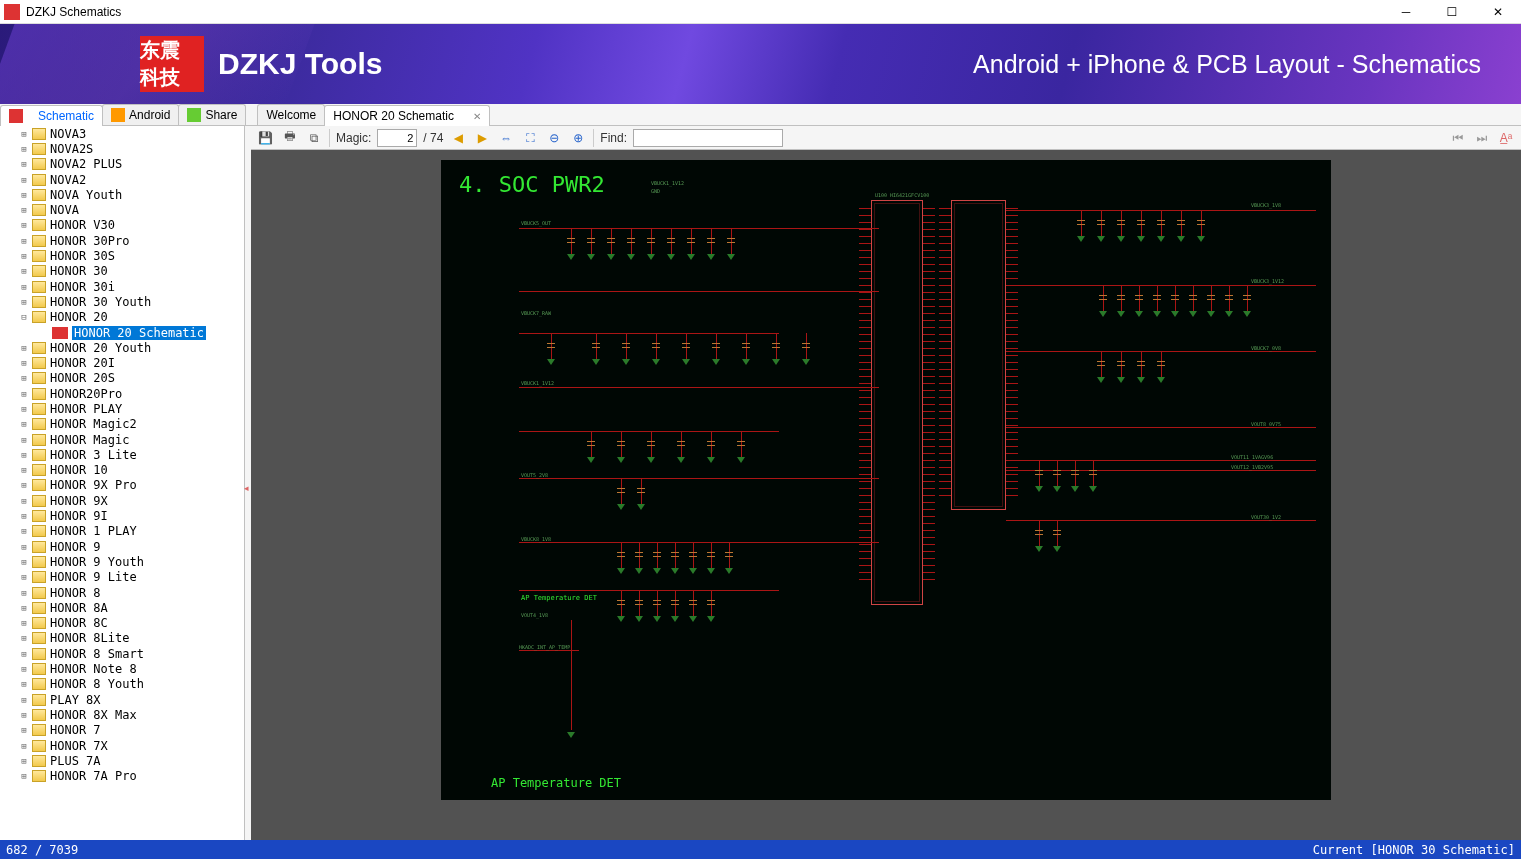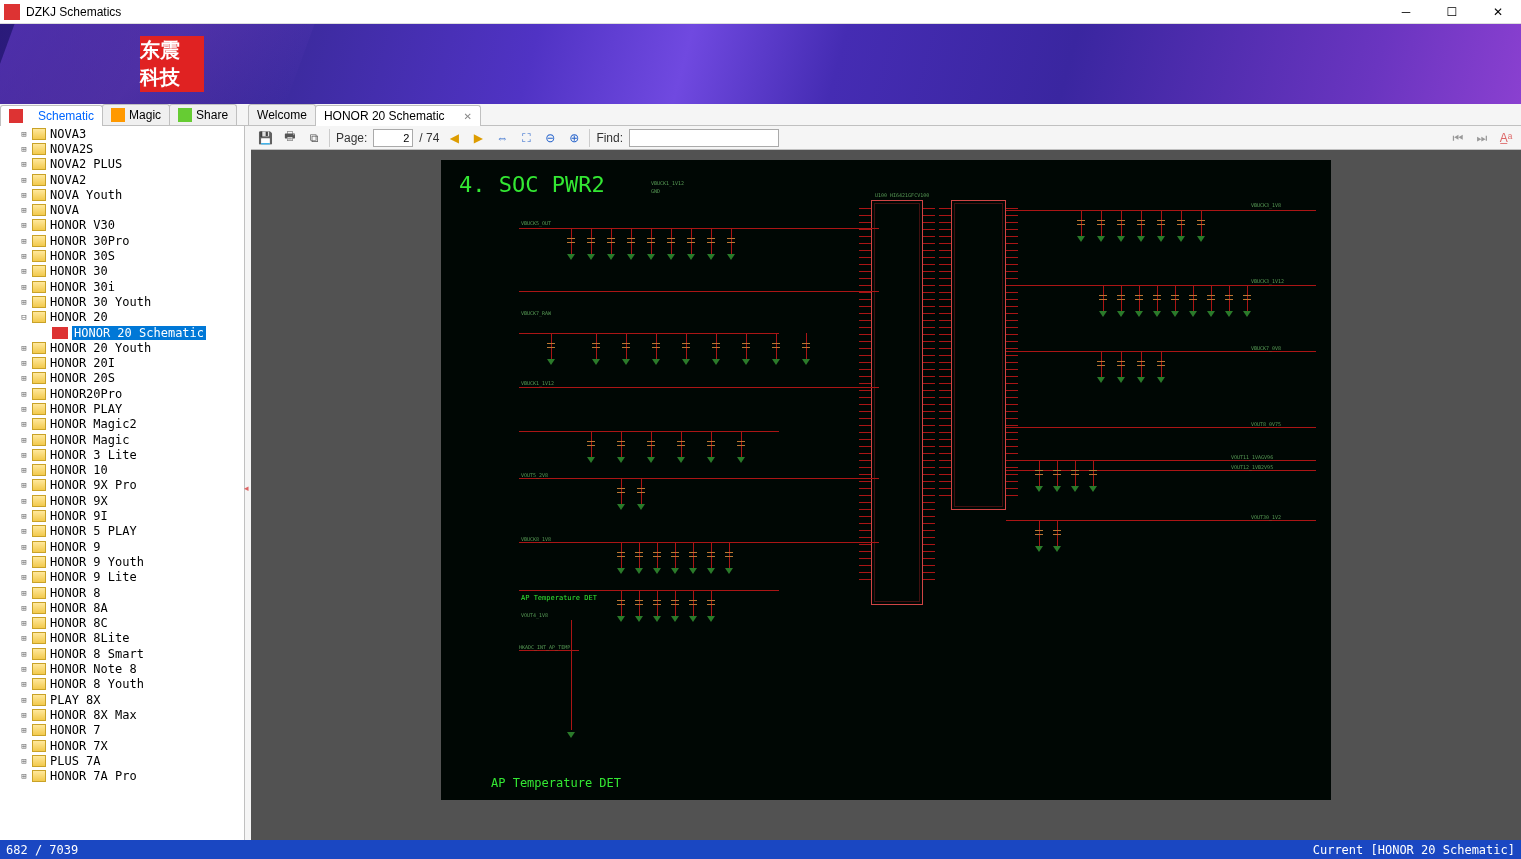--- a/index.html
+++ b/index.html
@@ -83,31 +83,33 @@
     <button>─</button>
     <button>☐</button>
     <button class="close">✕</button>
   </div>
 </div>
 
 <div class="banner">
   <div style="display:flex;align-items:center;">
     <div class="banner-logo">东震
 科技</div>
+    <div class="banner-title">DZKJ Tools</div>
   </div>
+  <div class="banner-right">Android + iPhone &amp; PCB Layout - Schematics</div>
 </div>
 
 <div class="tabs-row">
   <div class="tab active">
     <span class="ticon ticon-pdf"></span>
     <span class="schematic-lbl">Schematic</span>
   </div>
   <div class="tab">
     <span class="ticon ticon-pads"></span>
-    <span>Magic</span>
+    <span>Android</span>
   </div>
   <div class="tab">
     <span class="ticon ticon-share"></span>
     <span>Share</span>
   </div>
   <div style="width:12px;"></div>
   <div class="tab">
     <span>Welcome</span>
   </div>
   <div class="tab active">
@@ -244,21 +246,21 @@
         <span class="lbl">HONOR 9X</span>
       </div>
       <div class="tree-item">
         <span class="expander">⊞</span>
         <span class="folder-ico"></span>
         <span class="lbl">HONOR 9I</span>
       </div>
       <div class="tree-item">
         <span class="expander">⊞</span>
         <span class="folder-ico"></span>
-        <span class="lbl">HONOR 5 PLAY</span>
+        <span class="lbl">HONOR 1 PLAY</span>
       </div>
       <div class="tree-item">
         <span class="expander">⊞</span>
         <span class="folder-ico"></span>
         <span class="lbl">HONOR 9</span>
       </div>
       <div class="tree-item">
         <span class="expander">⊞</span>
         <span class="folder-ico"></span>
         <span class="lbl">HONOR 9 Youth</span>
@@ -335,21 +337,21 @@
       </div>
     </div>
   <div class="collapse-handle"></div>
 
   <div class="viewer">
     <div class="toolbar">
       <span class="tb-ico">💾</span>
       <span class="tb-ico">🖶</span>
       <span class="tb-ico">⧉</span>
       <span class="sep"></span>
-      <span>Page:</span>
+      <span>Magic:</span>
       <input class="page-input" value="2" style="">
       <span>/ 74</span>
       <span class="tb-ico orange">◀</span>
       <span class="tb-ico orange">▶</span>
       <span class="tb-ico blue">⇔</span>
       <span class="tb-ico blue">⛶</span>
       <span class="tb-ico blue">⊖</span>
       <span class="tb-ico blue">⊕</span>
       <span class="sep"></span>
       <span>Find:</span>
@@ -859,14 +861,14 @@
           <div class="wire wh" style="left: 565px; top: 321px; width: 12px;"></div>
           <div class="wire wh" style="left: 565px; top: 328px; width: 12px;"></div>
           <div class="wire wh" style="left: 565px; top: 335px; width: 12px;"></div>
         </div>
     </div>
   </div>
 </div>
 
 <div class="statusbar">
   <span>682 / 7039</span>
-  <span>Current [HONOR 20 Schematic]</span>
+  <span>Current [HONOR 30 Schematic]</span>
 </div>
 
 </body></html>

